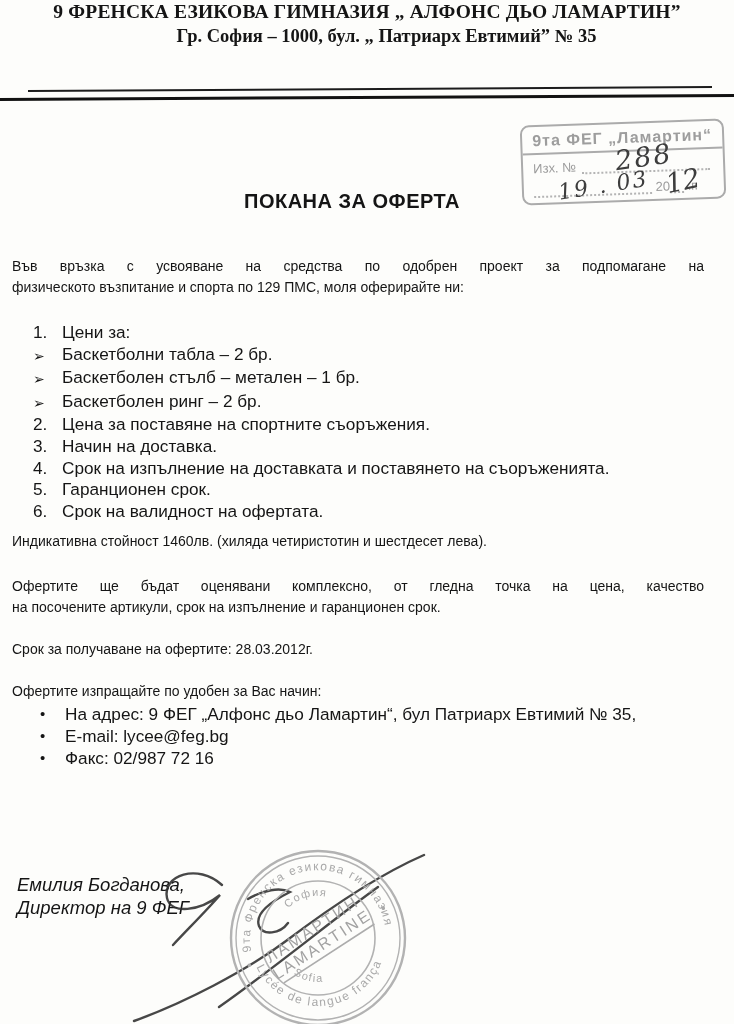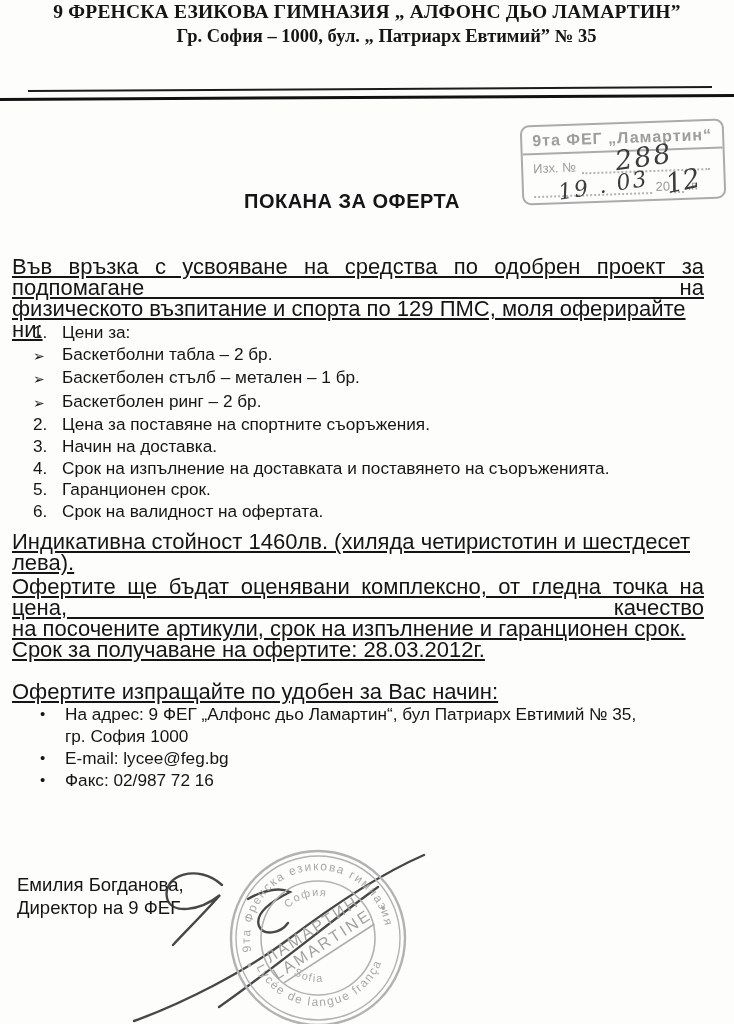--- a/index.html
+++ b/index.html
@@ -38,38 +38,38 @@
   .hand { font-family:"DejaVu Serif", serif; font-style:italic; color:#3d3d3d;
     font-weight:normal; }
   .hw-num  { position:absolute; left:92px; top:-10px; font-size:27px; transform:rotate(-6deg); letter-spacing:2px;}
   .hw-date { position:absolute; left:34px; top:-4px;  font-size:22px; transform:rotate(-7deg); letter-spacing:2px;}
   .hw-year { position:absolute; right:24px; top:-9px; font-size:27px; transform:rotate(-10deg);}
   .yr { font-size:13px; }
 
   
   .doc-title { position:absolute; top:190px; left:0; width:704px; text-align:center;
     font-size:20px; font-weight:bold; letter-spacing:.5px; }
-  .para { position:absolute; left:12px; width:692px; font-size:22px; line-height:21px;text-decoration:underline; }
+  .para { position:absolute; left:12px; width:692px; font-size:14px; line-height:21px; }
   .just { text-align:justify; text-align-last:justify; }
   .intro { top:256px; }
   .req-list { position:absolute; left:33px; top:322px; width:670px; }
   .req-row { display:flex; font-size:17.2px; line-height:21.6px; }
   .req-marker { width:29px; flex:none; }
   .arrow-marker { font-size:14px; padding-top:2px; }
   .indicative { top:531px; }
   .evaluation { top:576px; }
   .deadline { top:639px; }
   .send-intro { top:681px; }
   .send-list { position:absolute; left:40px; top:703px; width:664px; }
   .send-row { display:flex; font-size:17.2px; line-height:22px; }
   .send-marker { width:25px; flex:none; font-size:15px; }
 
   
   .sig-text { position:absolute; left:17px; top:873px; font-size:18.5px;
-    line-height:23px; }
+    line-height:23px;font-style:italic; }
   .sig-svg { position:absolute; left:126px; top:845px; }
   .seal-svg { position:absolute; left:223px; top:843px; }
   .seal-text { font-family:"Liberation Sans", sans-serif; fill:#a9a9a9; }
   .seal-ring-text { font-size:12px; letter-spacing:1.6px; }
   .seal-inner-text { font-size:11px; letter-spacing:1.4px; }
   .seal-center { font-size:16px; letter-spacing:2.5px; fill:#a2a2a2; }
 </style>
 </head>
 <body>
 
@@ -148,21 +148,20 @@
     <div>на посочените артикули, срок на изпълнение и гаранционен срок.</div>
   </div>
   <div class="para deadline">Срок за получаване на офертите: 28.03.2012г.</div>
   <div class="para send-intro">Офертите изпращайте по удобен за Вас начин:</div>
 
   <div class="send-list">
     <div class="send-row">
       <span class="send-marker">•</span>
       <span>
         <div>На адрес: 9 ФЕГ „Алфонс дьо Ламартин“, бул Патриарх Евтимий № 35,</div>
-        <div>гр. София 1000</div>
       </span>
     </div>
     <div class="send-row">
       <span class="send-marker">•</span>
       <span>E-mail:  lycee@feg.bg</span>
     </div>
     <div class="send-row">
       <span class="send-marker">•</span>
       <span>Факс: 02/987 72 16</span>
     </div>

